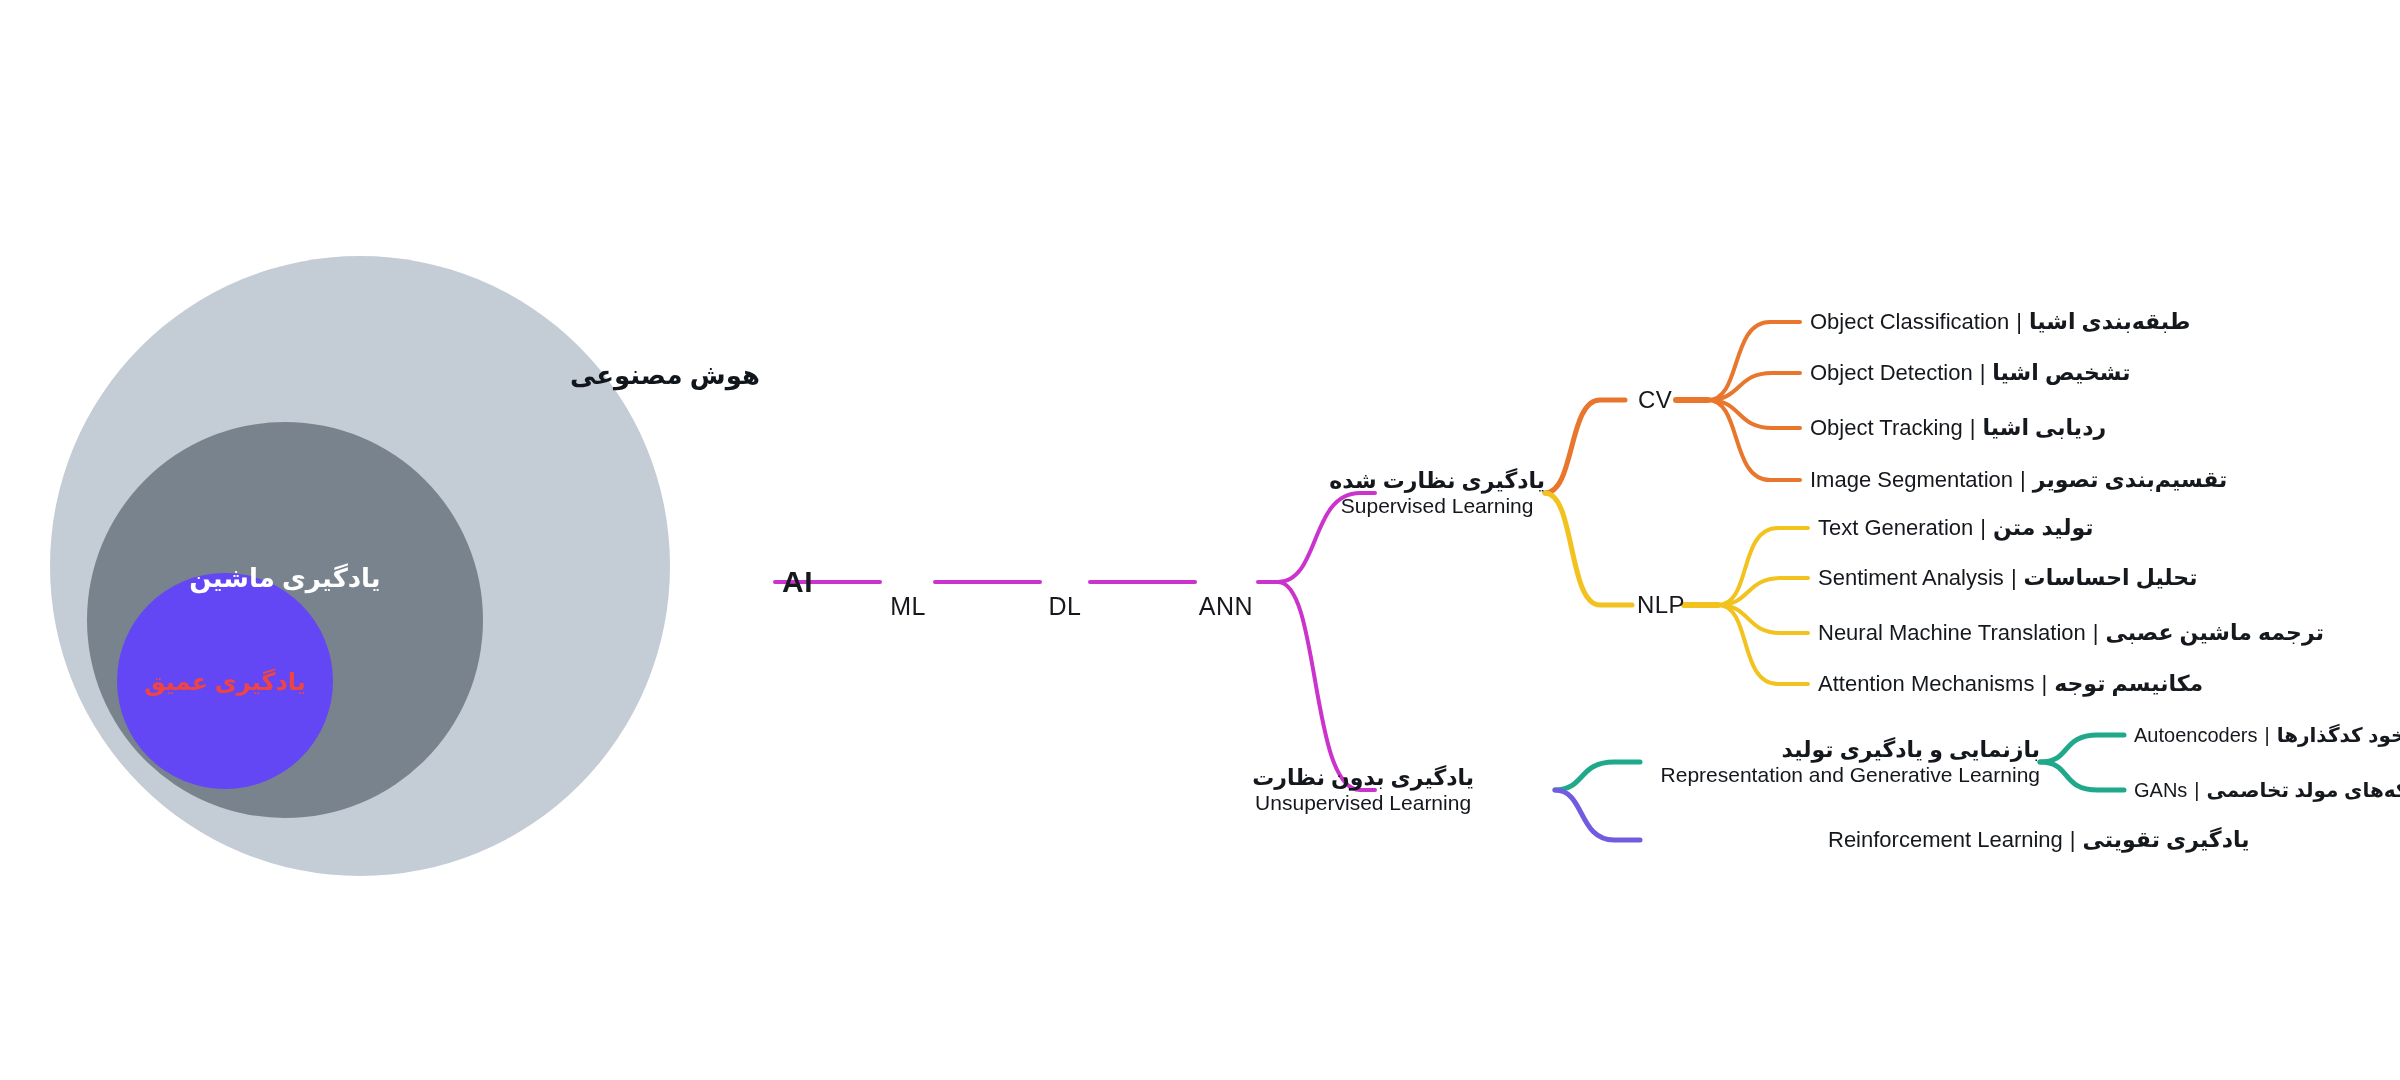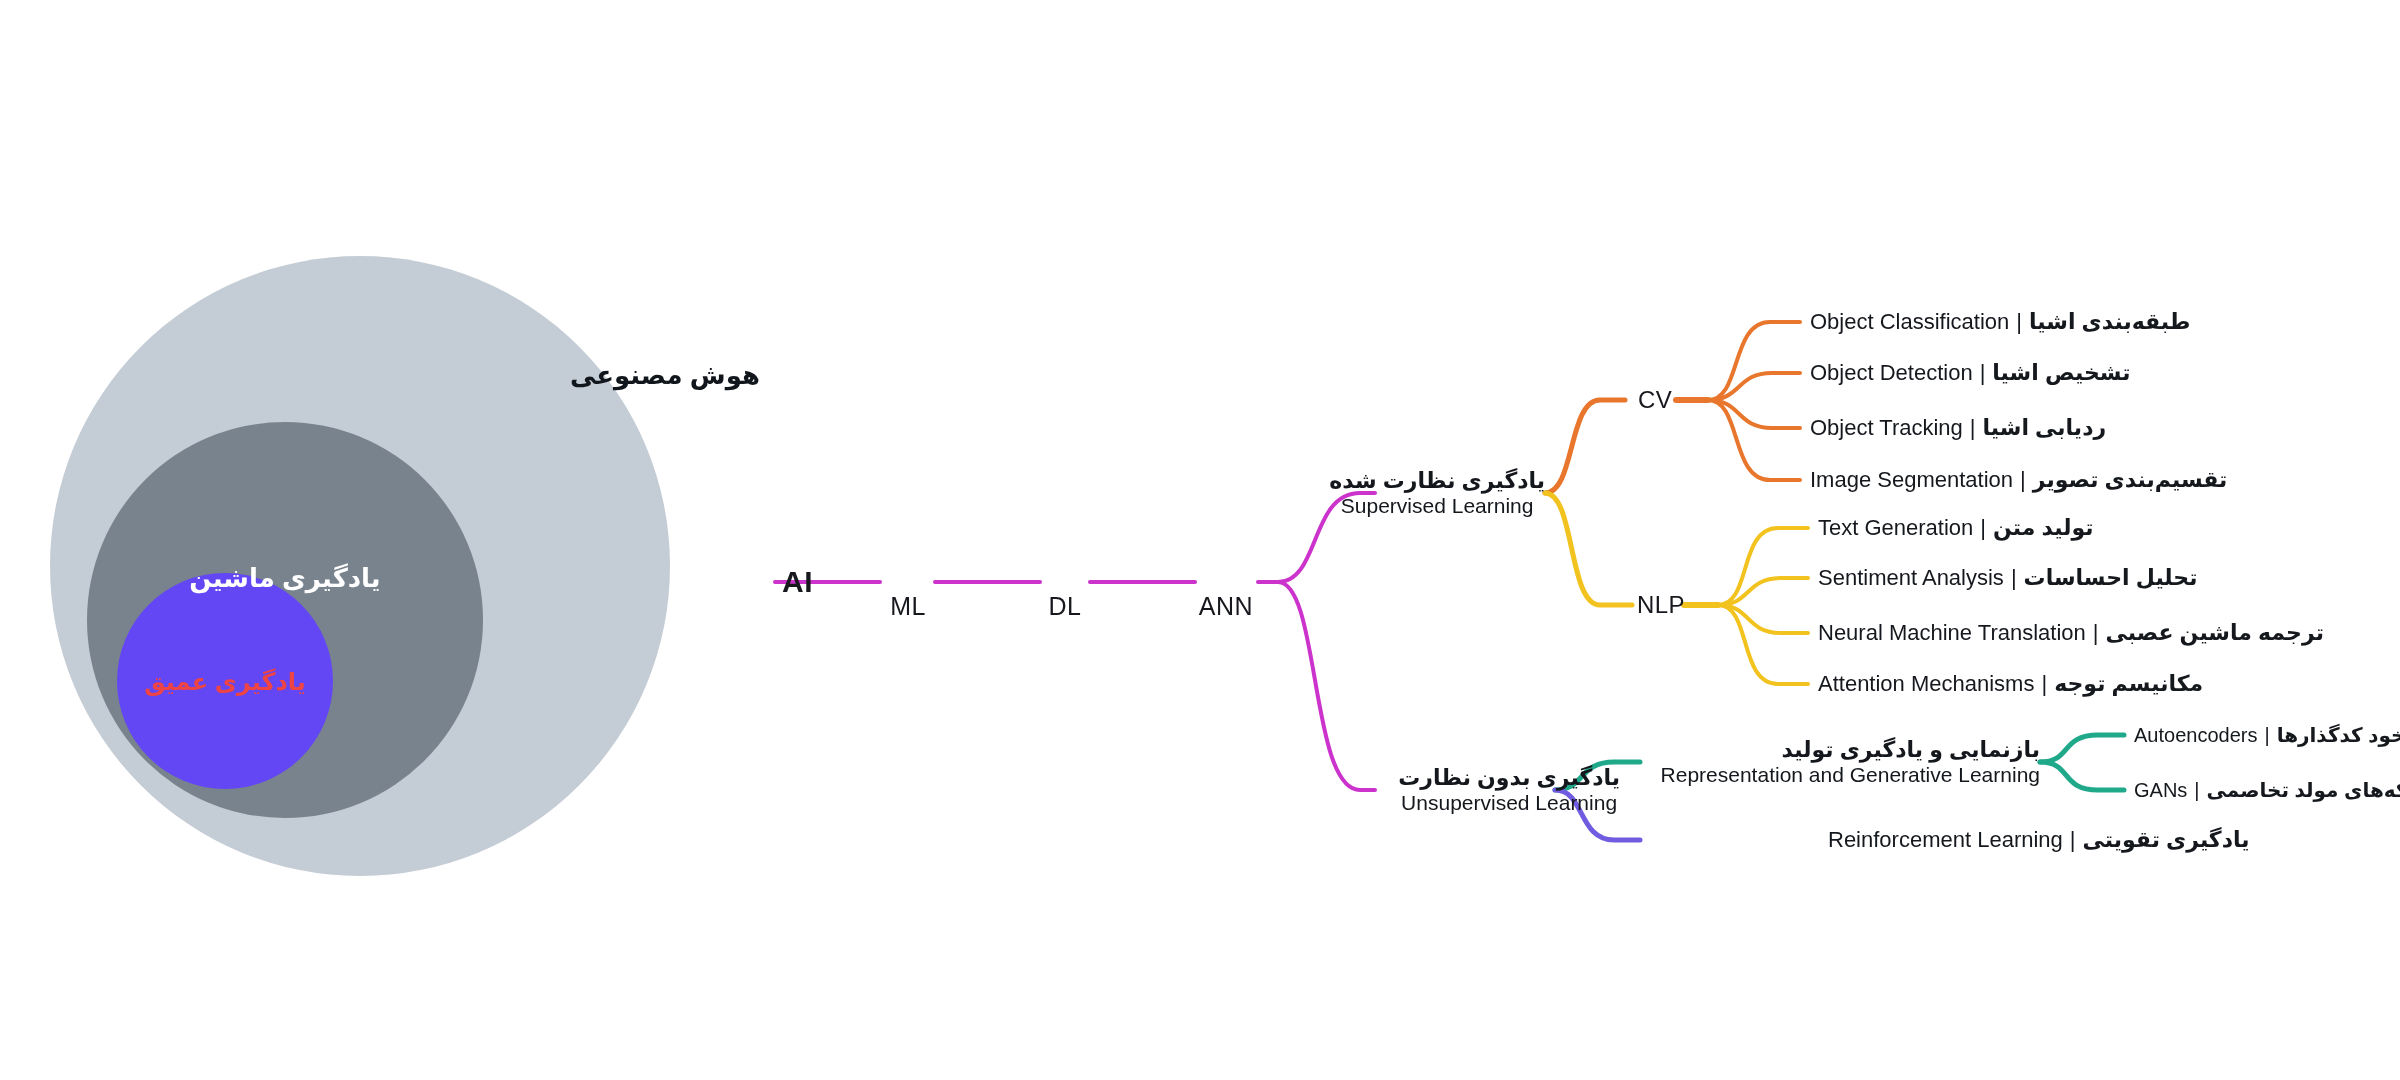--- a/index.html
+++ b/index.html
@@ -130,21 +130,21 @@
     <div class="node n-chain anchor-center" style="left:1065px;top:582px;">DL</div>
     <div class="node n-chain anchor-center" style="left:1226px;top:582px;">ANN</div>
 
     <div class="node anchor-right" style="left:1545px;top:493px;">
       <span class="bi">
         <span class="fa">یادگیری نظارت شده</span>
         <span class="en">Supervised Learning</span>
       </span>
     </div>
 
-    <div class="node anchor-right" style="left:1620px;top:790px;">
+    <div class="node anchor-right" style="left:1474px;top:790px;">
       <span class="bi">
         <span class="fa">یادگیری بدون نظارت</span>
         <span class="en">Unsupervised Learning</span>
       </span>
     </div>
 
     <div class="node n-mid anchor-center" style="left:1655px;top:400px;">CV</div>
     <div class="node n-mid anchor-center" style="left:1661px;top:605px;">NLP</div>
 
     <div class="node anchor-right" style="left:2040px;top:762px;">

